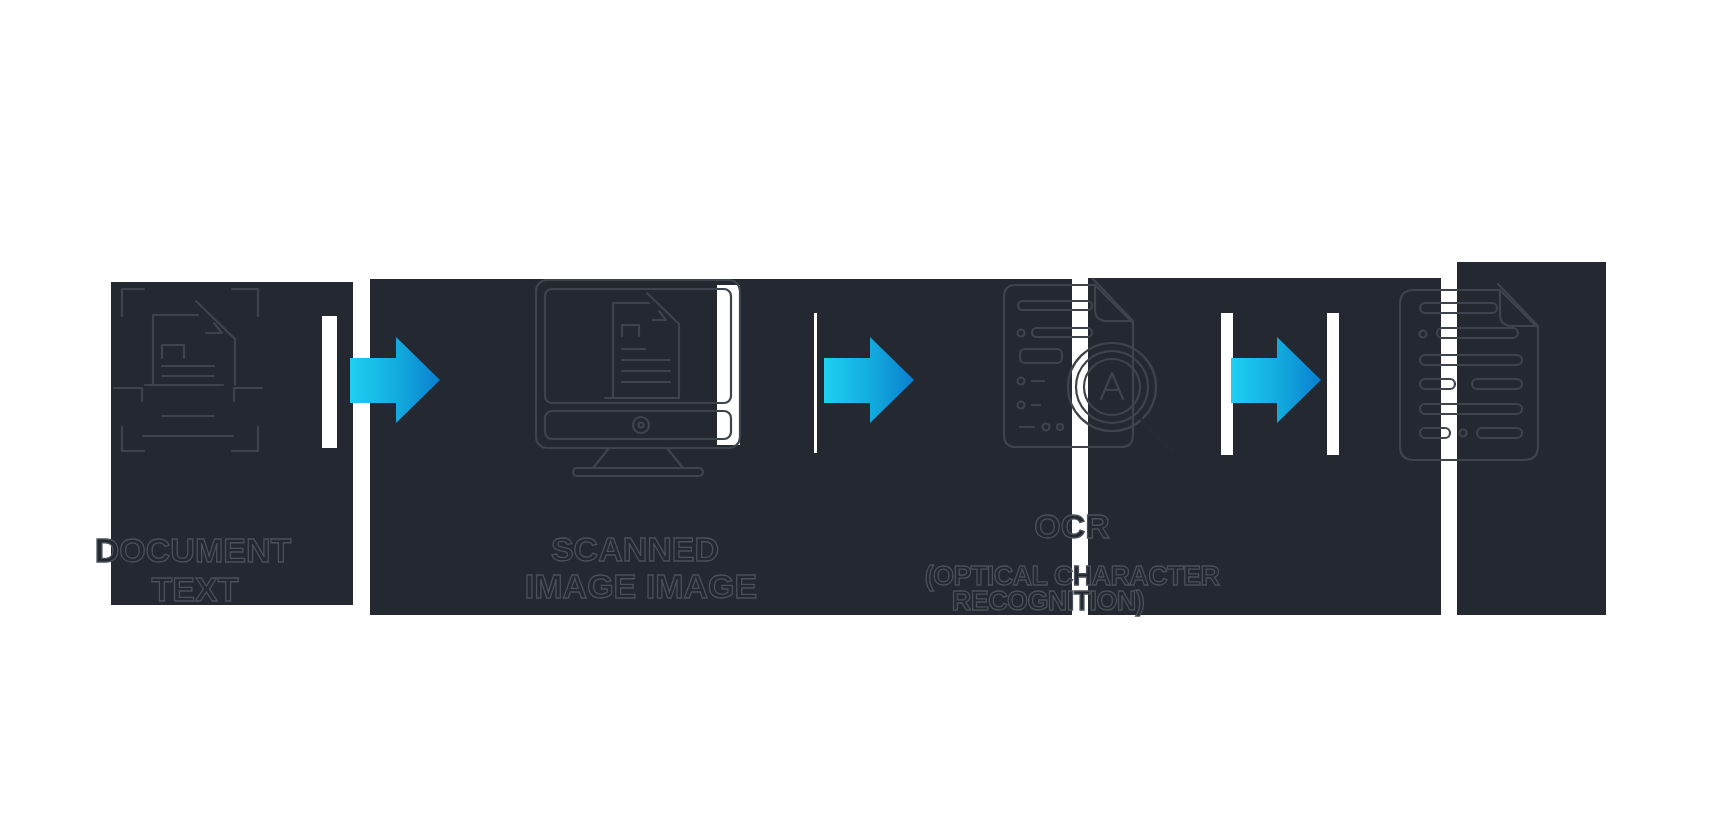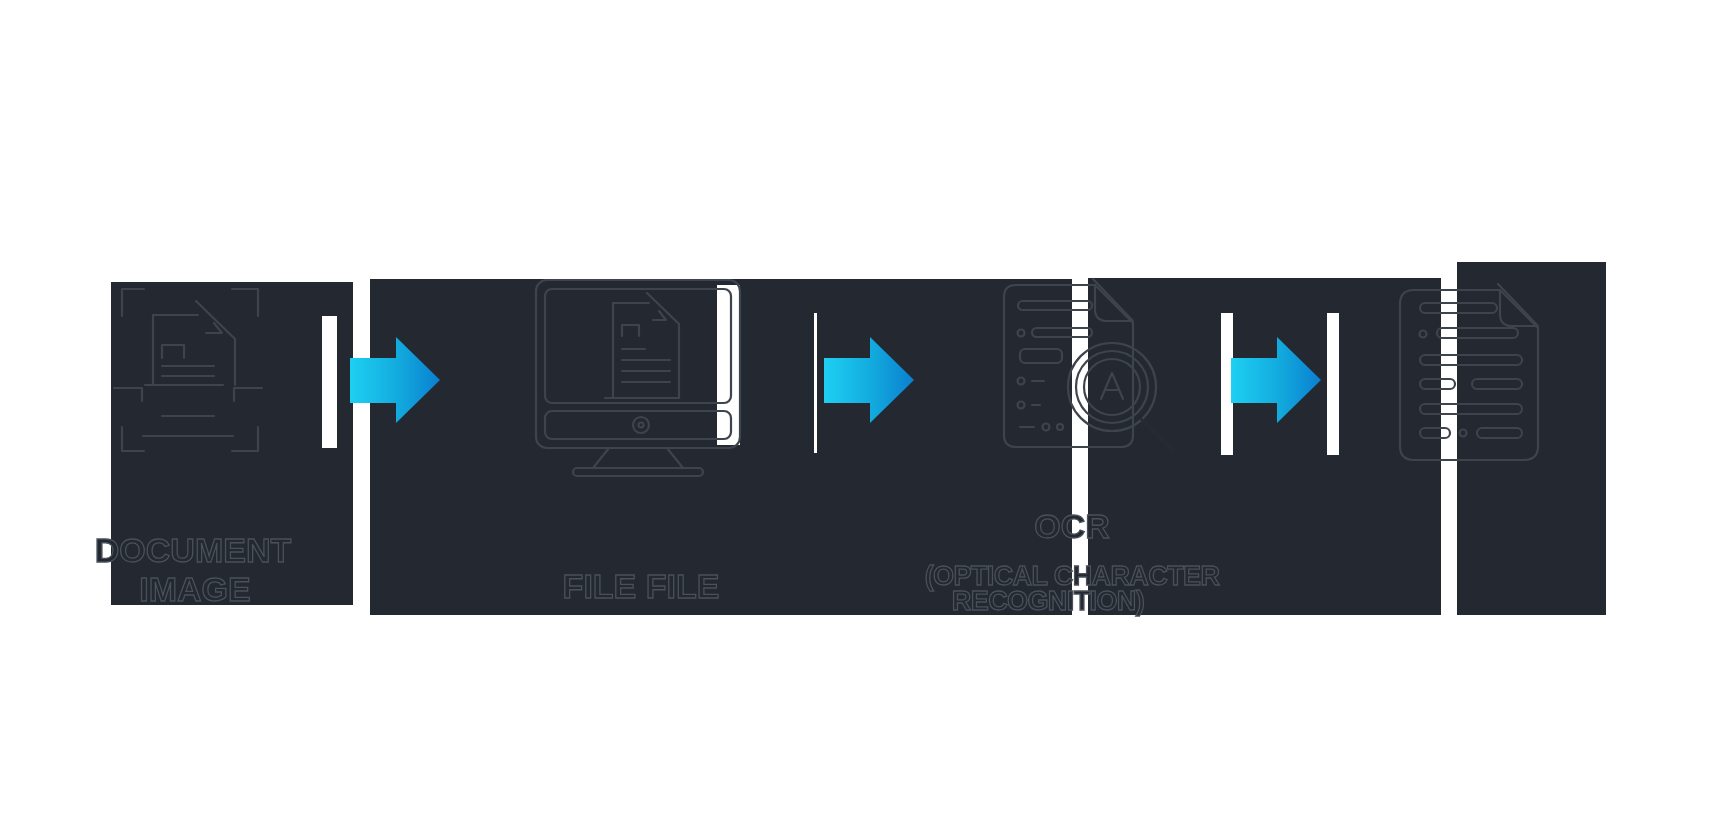--- a/index.html
+++ b/index.html
@@ -112,22 +112,23 @@
     <rect x="22" y="146" width="30" height="10" rx="5"></rect>
     <circle cx="65" cy="151" r="3.5"></circle>
     <rect x="79" y="146" width="45" height="10" rx="5"></rect>
   </svg>
 
   <div class="arrow" style="left:350px;top:337px;"></div>
   <div class="arrow" style="left:824px;top:337px;"></div>
   <div class="arrow" style="left:1231px;top:337px;"></div>
 
   <div class="label-line line-big" style="left:193px;top:533px;">DOCUMENT</div>
-  <div class="label-line line-big" style="left:195px;top:572px;">IMAGE</div>
+  <div class="label-line line-big" style="left:195px;top:572px;">TEXT</div>
 
-  <div class="label-line line-big" style="left:641px;top:569px;">FILE FILE</div>
+  <div class="label-line line-big" style="left:635px;top:532px;">SCANNED</div>
+  <div class="label-line line-big" style="left:641px;top:569px;">IMAGE IMAGE</div>
 
   <div class="label-line line-big" style="left:1072px;top:509px;">OCR</div>
   <div class="label-line line-small" style="left:1072px;top:564px;">(OPTICAL CHARACTER</div>
   <div class="label-line line-small" style="left:1048px;top:589px;">RECOGNITION)</div>
 
 
 </div>
 
 </body></html>

